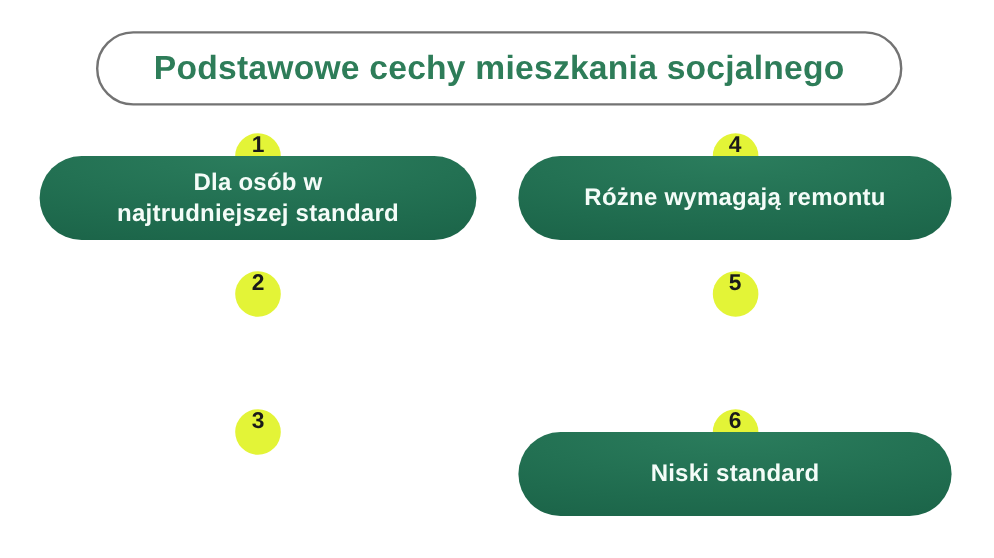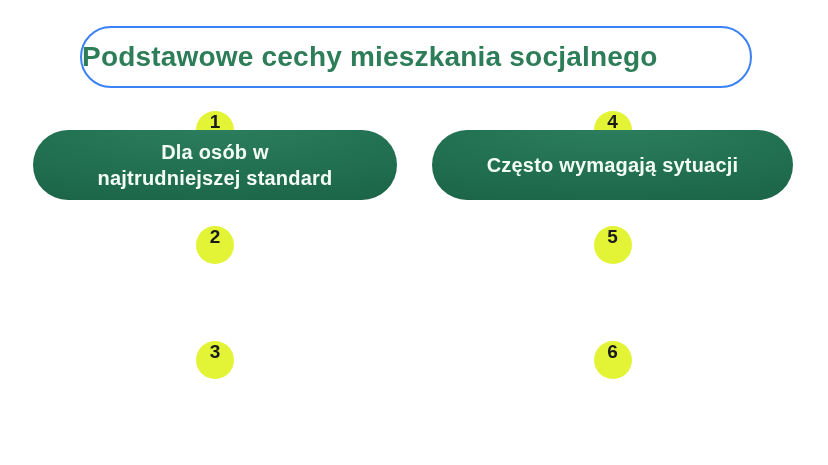--- a/index.html
+++ b/index.html
@@ -15,26 +15,26 @@
     background: #ffffff;
     overflow: hidden;
   }
   .title-pill {
     position: absolute;
     left: 80px;
     top: 26px;
     width: 672px;
     height: 62px;
     box-sizing: border-box;
-    border: 2px solid #3b82f6;
+    border: 2px solid #737373;
     border-radius: 34px;
     background: #ffffff;
     display: flex;
     align-items: center;
-    justify-content: flex-start;
+    justify-content: center;
   }
   .title-pill span {
     color: #2e7d59;
     font-size: 28px;
     font-weight: bold;
     letter-spacing: 0.2px;
     white-space: nowrap;
   }
   .card {
     position: absolute;
@@ -120,29 +120,32 @@
     <div class="badge">
       <span>3</span>
     </div>
   </div>
 
   <div class="card c4">
     <div class="badge">
       <span>4</span>
     </div>
     <div class="box">
-      <span>Często wymagają sytuacji</span>
+      <span>Różne wymagają remontu</span>
     </div>
   </div>
 
   <div class="card c5">
     <div class="badge">
       <span>5</span>
     </div>
   </div>
 
   <div class="card c6">
     <div class="badge">
       <span>6</span>
     </div>
+    <div class="box">
+      <span>Niski standard</span>
+    </div>
   </div>
 
 </div>
 
 </body></html>

